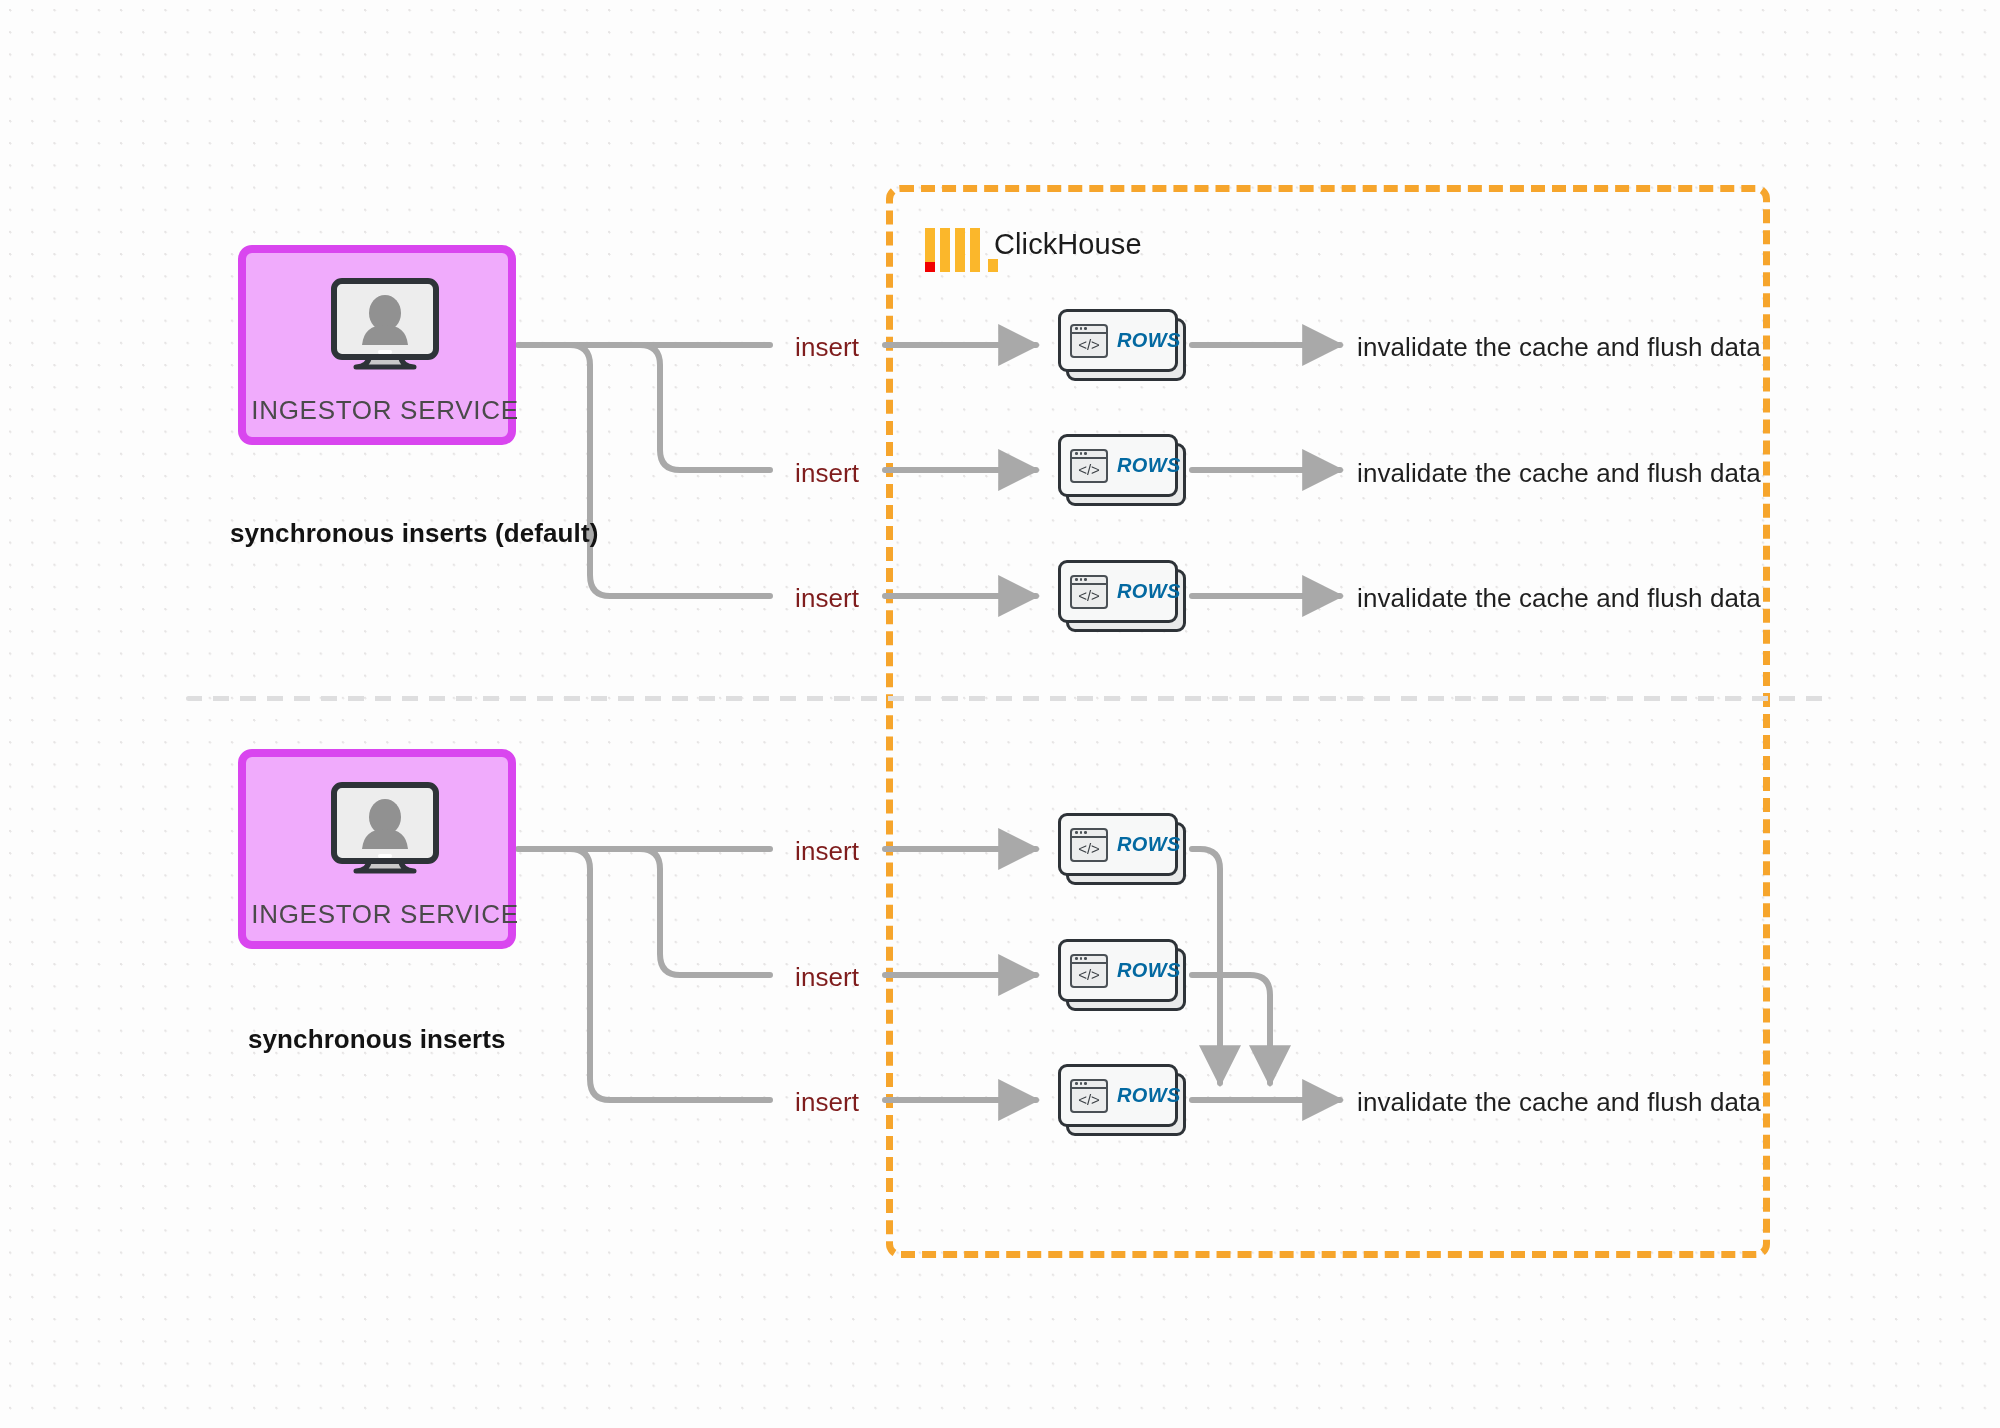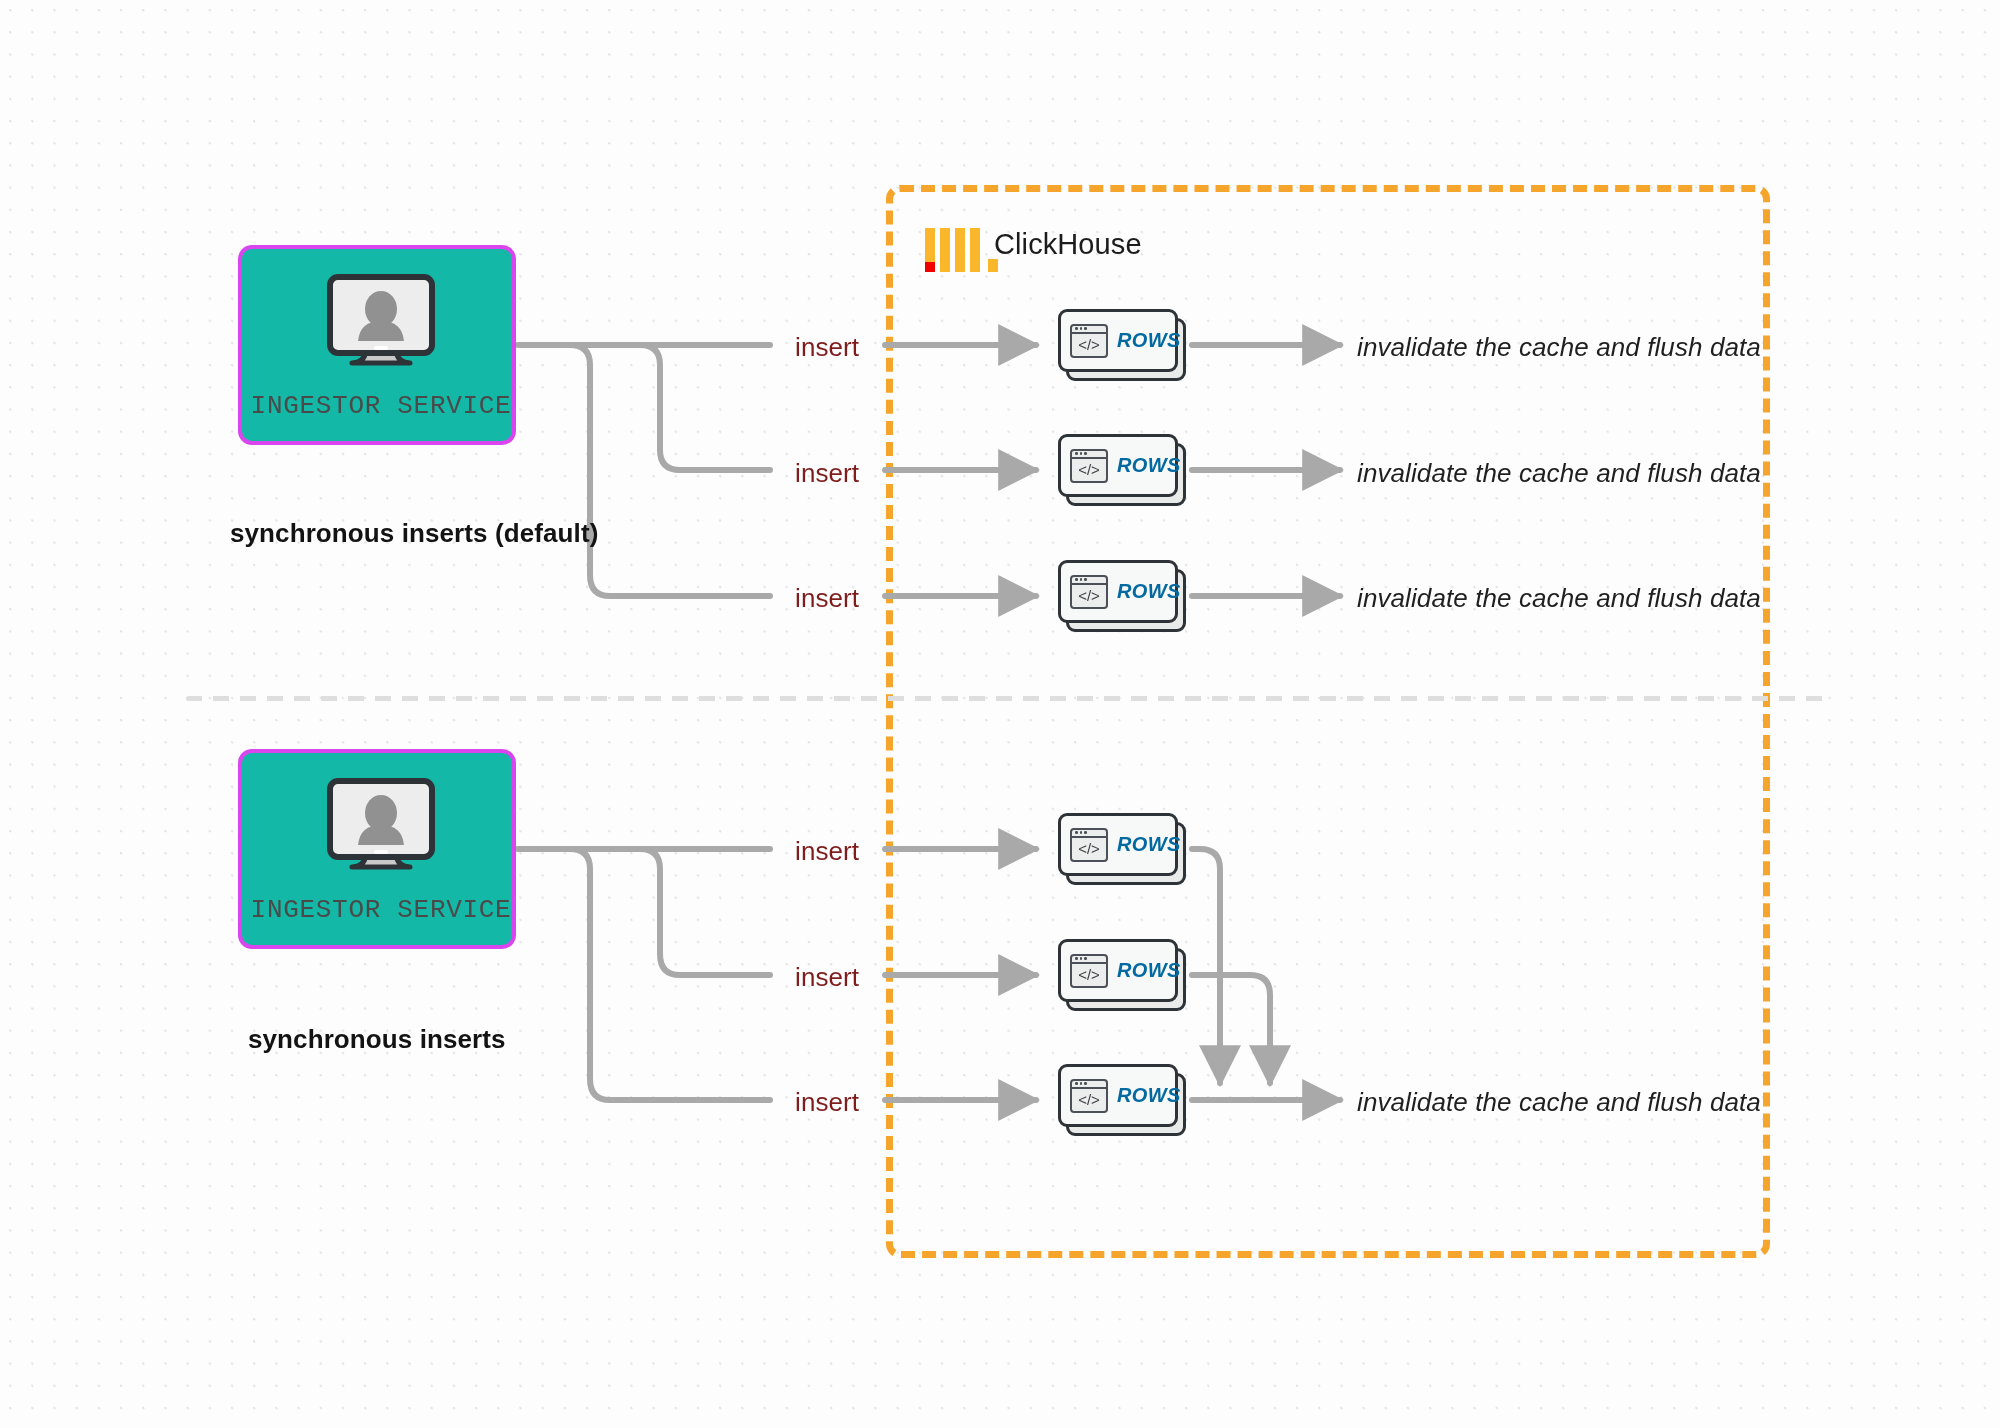--- a/index.html
+++ b/index.html
@@ -39,21 +39,20 @@
   }
   .label-insert {
     font-size: 26px;
     color: #7f1d1d;
     letter-spacing: 0.1px;
   }
   .label-flush {
     font-size: 26px;
     color: #1f1f1f;
     letter-spacing: 0.1px;
-    font-style: italic;
   }
   .label-mode {
     font-size: 26px;
     font-weight: bold;
     color: #131313;
     letter-spacing: 0.1px;
   }
   .label-clickhouse {
     font-size: 29px;
     color: #1c1c1c;
@@ -92,25 +91,24 @@
     width: 10px;
     height: 10px;
     background: #f10000;
   }
   .ch-bar.small {
     height: 13px;
     margin-left: 3px;
   }
   .node-box {
     position: absolute;
-    background: #14b8a6;
-    border: 4px solid #d946ef;
+    background: #f0abfc;
+    border: 8px solid #d946ef;
     border-radius: 14px;
     box-sizing: border-box;
-    font-family: Liberation Mono, monospace;
   }
   .monitor {
     position: absolute;
   }
   .rows-card {
     position: absolute;
     width: 128px;
     height: 72px;
   }
   .rows-card .shadow {

